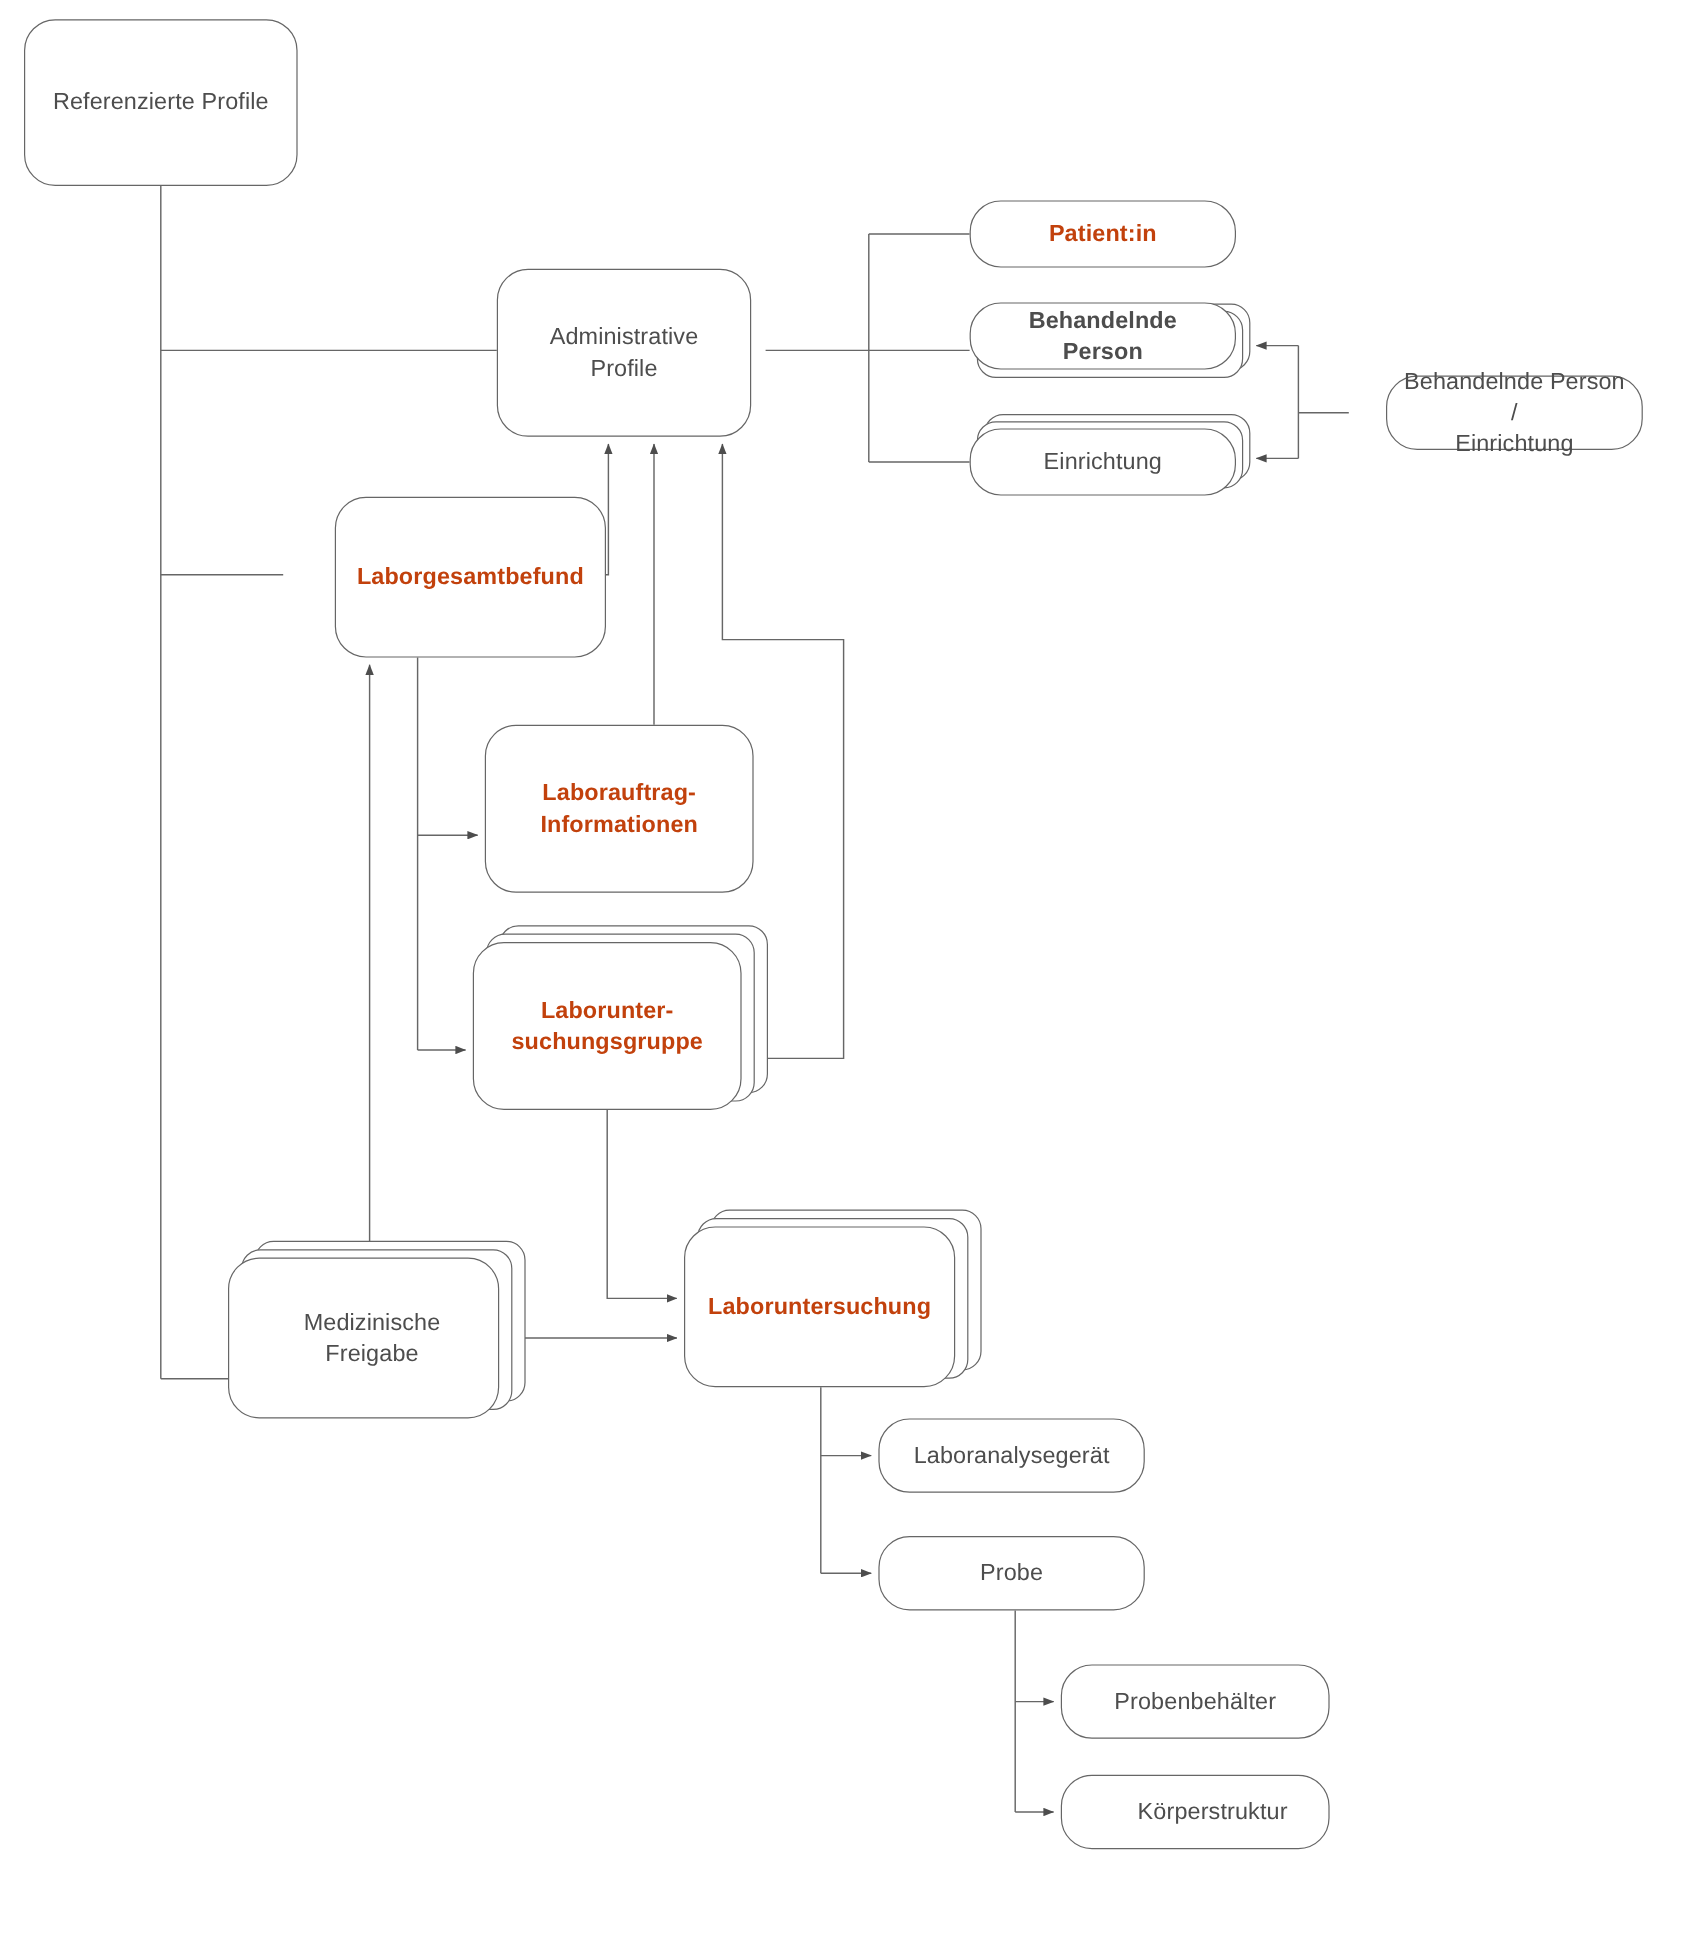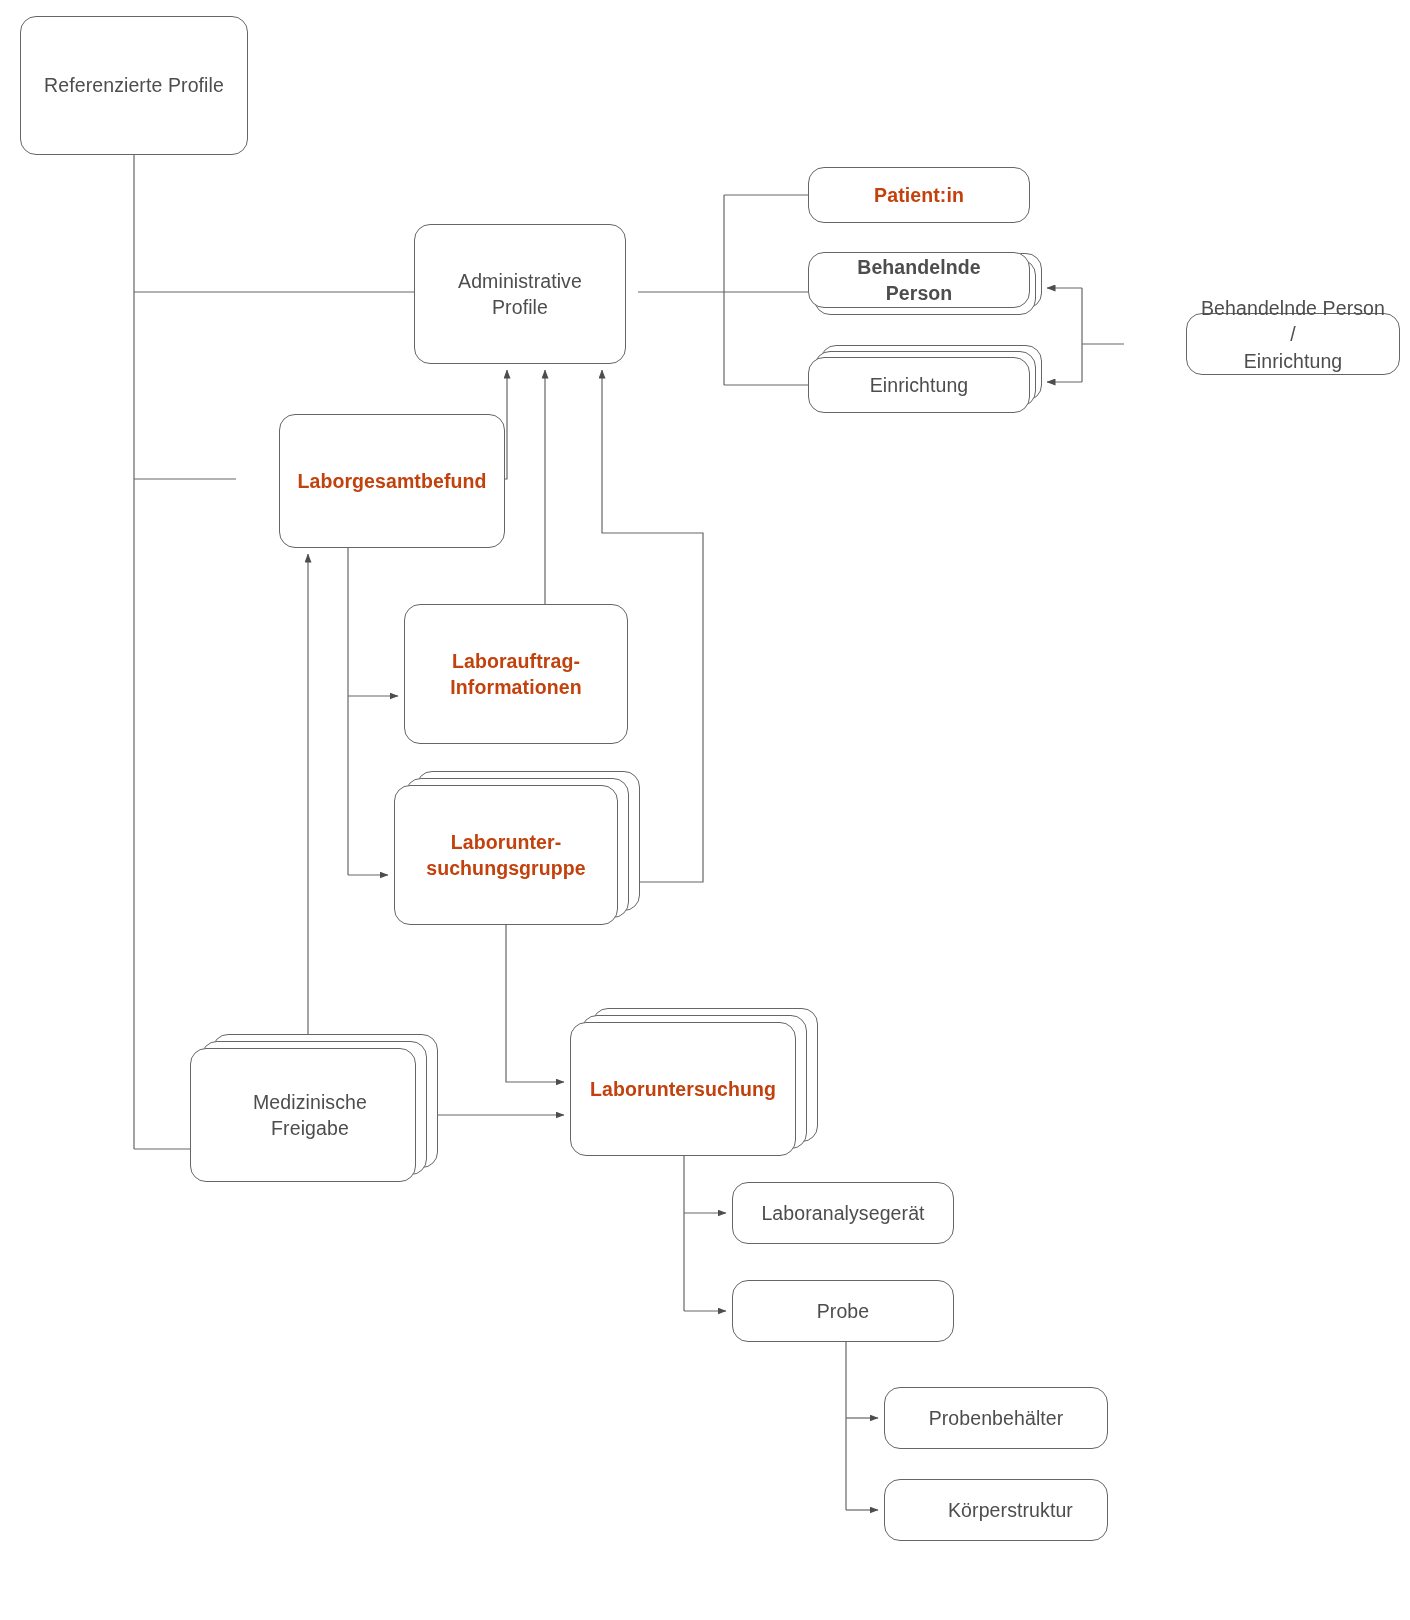--- a/index.html
+++ b/index.html
@@ -21,21 +21,21 @@
     top: 0;
     width: 1410px;
     height: 1620px;
     pointer-events: none;
   }
   .node {
     position: absolute;
     box-sizing: border-box;
     background: #ffffff;
     border: 1px solid #666666;
-    border-radius: 16px;
+    border-radius: 26px;
     display: flex;
     align-items: center;
     justify-content: center;
     text-align: center;
     color: #4d4d4d;
     font-size: 19.5px;
     line-height: 1.35;
     letter-spacing: 0.1px;
     z-index: 5;
   }
@@ -132,21 +132,21 @@
   <div class="node" style="left:808px; top:252px; width:222px; height:56px;font-weight:bold;">
     <span class="label">Behandelnde Person</span>
   </div>
 
   <div class="stack-layer" style="left:820px; top:345px; width:222px; height:56px;"></div>
   <div class="stack-layer" style="left:814px; top:351px; width:222px; height:56px;"></div>
   <div class="node" style="left:808px; top:357px; width:222px; height:56px;">
     <span class="label">Einrichtung</span>
   </div>
 
-  <div class="node" style="left:1186px; top:313px; width:214px; height:62px;align-items:flex-end;">
+  <div class="node" style="left:1155px; top:313px; width:214px; height:62px;">
     <span class="label">Behandelnde Person /
 Einrichtung</span>
   </div>
 
   <div class="node bold" style="left:236px; top:414px; width:226px; height:134px;margin-left:43px;">
     <span class="label">Laborgesamtbefund</span>
   </div>
 
   <div class="node bold" style="left:404px; top:604px; width:224px; height:140px;">
     <span class="label">Laborauftrag-

